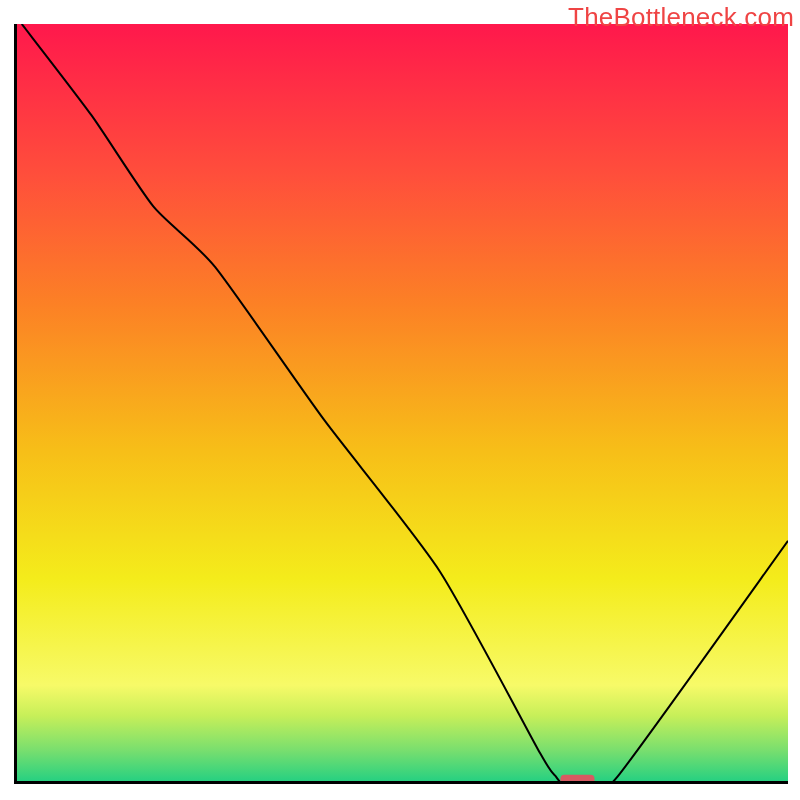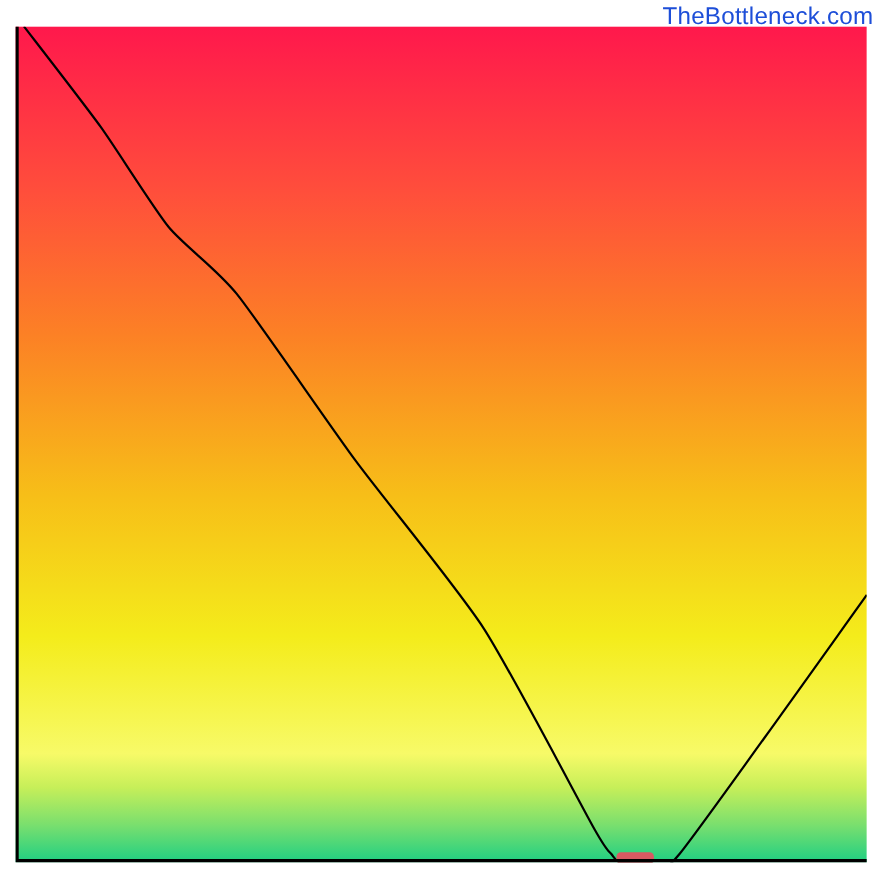--- a/index.html
+++ b/index.html
@@ -12,22 +12,22 @@
   }
   .wrap {
     position: relative;
     width: 800px;
     height: 800px;
   }
   .watermark {
     position: absolute;
     top: 2px;
     right: 6px;
-    color: #1d4ed8;
-    font-size: 22px;
+    color: #ef4444;
+    font-size: 26px;
     letter-spacing: 0.2px;
     z-index: 3;
   }
   .plot {
     position: absolute;
     left: 14px;
     top: 24px;
     width: 774px;
     height: 760px;
   }

